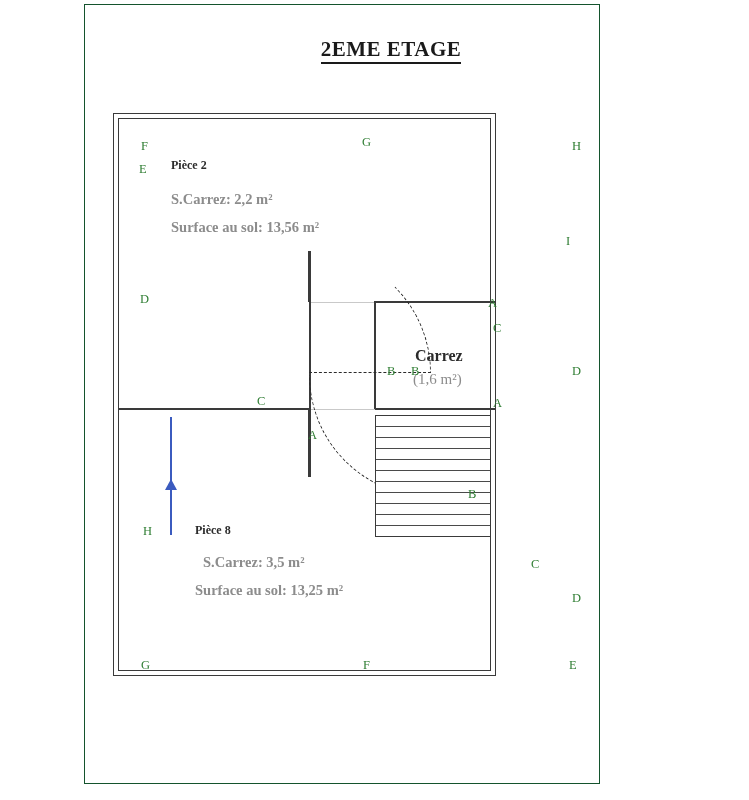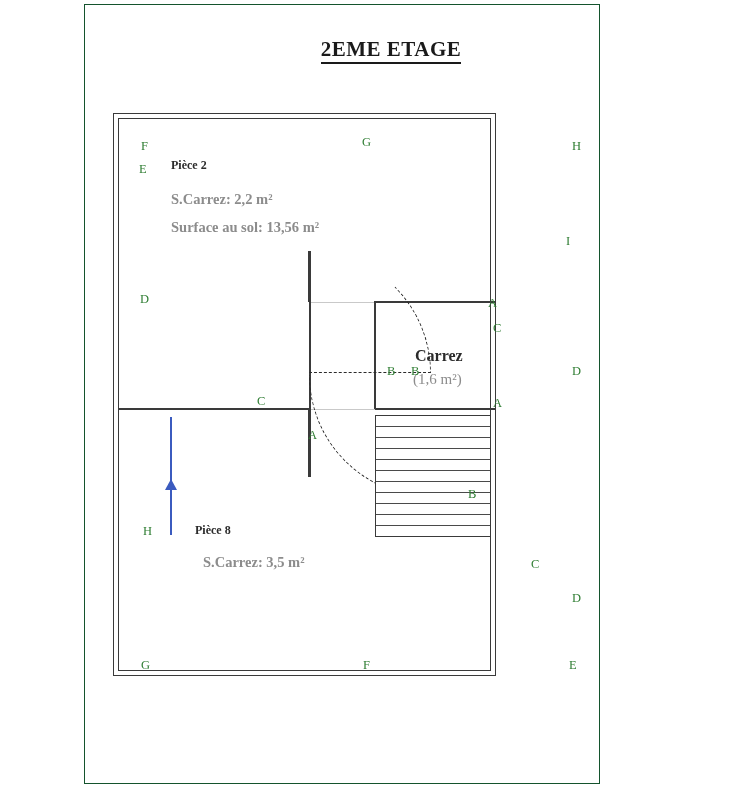--- a/index.html
+++ b/index.html
@@ -225,20 +225,21 @@
 
     <div class="room-title" style="left:58px; top:45px;">Pièce 2</div>
     <div class="room-line" style="left:58px; top:78px;">S.Carrez: 2,2 m²</div>
     <div class="room-line" style="left:58px; top:106px;">Surface au sol: 13,56 m²</div>
 
     <div class="palier-title" style="left:302px; top:234px;">Carrez</div>
     <div class="palier-area" style="left:300px; top:258px;">(1,6 m²)</div>
 
     <div class="room-title" style="left:82px; top:410px;">Pièce 8</div>
     <div class="room-line" style="left:82px; top:441px;margin-left:8px;">S.Carrez: 3,5 m²</div>
+    <div class="room-line" style="left:82px; top:469px;">Surface au sol: 13,25 m²</div>
 
     <div class="vtx" style="left:28px;  top:26px;">F</div>
     <div class="vtx" style="left:249px; top:22px;">G</div>
     <div class="vtx" style="left:459px; top:26px;">H</div>
     <div class="vtx" style="left:26px;  top:49px;">E</div>
     <div class="vtx" style="left:453px; top:121px;">I</div>
     <div class="vtx" style="left:27px;  top:179px;">D</div>
     <div class="vtx" style="left:375px; top:183px;">A</div>
     <div class="vtx" style="left:380px; top:208px;">C</div>
     <div class="vtx" style="left:274px; top:251px;">B</div>

